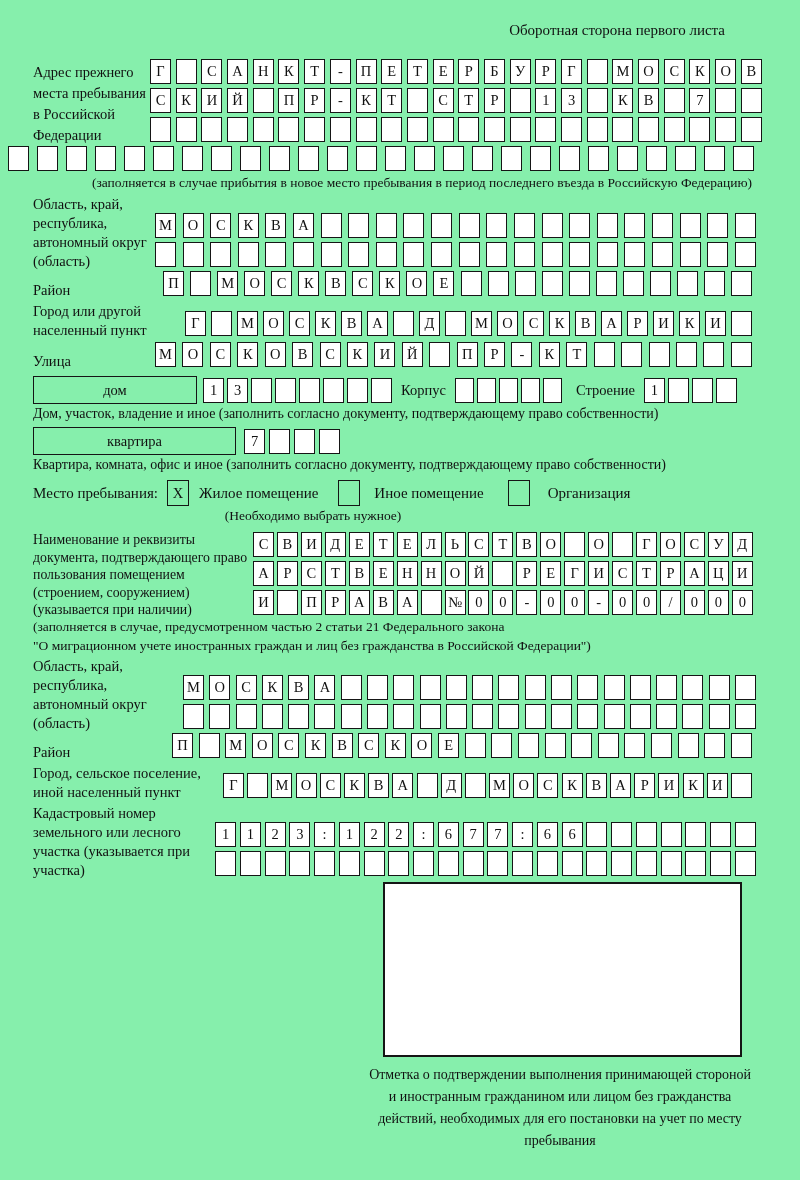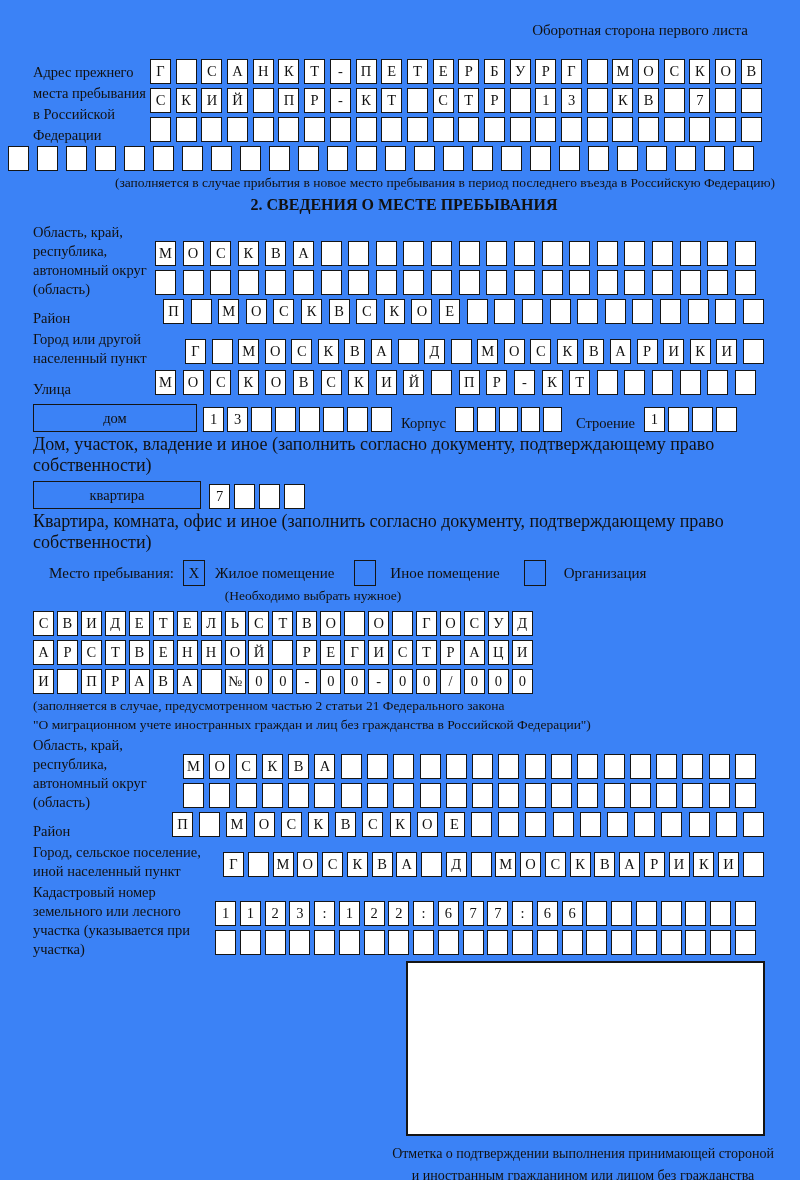--- a/index.html
+++ b/index.html
@@ -1,18 +1,18 @@
 <!DOCTYPE html>
 <html><head>
 <meta charset="utf-8">
 <style>
   html,body{margin:0;padding:0;background:#fff;}
   .page{
     position:relative;width:800px;height:1180px;box-sizing:border-box;
-    padding:6px 25px 0 33px;overflow:hidden;background:#3b82f6;color:#111;
+    padding:6px 48px 0 33px;overflow:hidden;background:#86efac;color:#111;
     font-family:"Liberation Serif","DejaVu Serif",serif;
   }
   .header-note{ text-align:right; font-size:15px; margin:16px 27px 20px 0; }
   
   .cell{box-sizing:border-box;flex:none;width:21px;height:25px;border:1.5px solid #151515;
     display:flex;align-items:center;justify-content:center;font-size:14.5px;background:#fff;}
   .cr{display:flex;justify-content:space-between;margin-bottom:4px;}
   .w-a{width:612px;}
   .w-full{width:746px;margin-left:-25px;}
   .w-s1{width:601px;}
@@ -27,27 +27,27 @@
   .lw-s1{width:122px;}
   .lw-city1{width:144px;}
   .lw-s2{width:150px;}
   .lw-d2{width:131px;}
   .lw-doc{width:220px;}
   .lw-cad{width:182px;}
   .note{font-size:13.5px;text-align:right;margin:2px 0 4px;}
   .sec-title{font-size:16px;font-weight:bold;text-align:center;margin:5px 0 9px;}
   .bigbox{box-sizing:border-box;border:1.5px solid #151515;height:28px;
     display:flex;align-items:center;justify-content:center;font-size:14.5px;flex:none;}
-  .house-row{display:flex;align-items:flex-end;gap:6px;margin:5px 0 2px;}
+  .house-row{display:flex;align-items:center;gap:6px;margin:5px 0 2px;}
   .grp{display:flex;gap:3px;}
   .grp.g4{gap:4px;}
   .inline-lbl{font-size:14.5px;padding:0 3px;flex:none;}
-  .under-note{font-size:18px;margin:1px 0 5px;}
+  .under-note{font-size:14px;margin:1px 0 5px;}
   .cell-sm{width:19px;}
-  .stay{display:flex;align-items:center;margin:7px 16px 2px;font-size:15px;}
+  .stay{display:flex;align-items:center;margin:7px 0 2px;font-size:15px;}
   .checkbox{box-sizing:border-box;flex:none;width:22px;height:26px;border:1.5px solid #151515;
     display:flex;align-items:center;justify-content:center;font-size:14.5px;}
   .choose-note{font-size:13.5px;margin:2px 0 7px;width:560px;text-align:center;}
   .fact-title{font-size:15.5px;font-weight:bold;text-align:center;margin:10px 0 6px;}
   .fact-note{font-size:13.5px;margin:0 0 3px;}
   .stamp-wrap{display:flex;flex-direction:column;align-items:flex-end;margin-top:2px;}
   .stamp-box{box-sizing:border-box;width:359px;height:175px;border:2px solid #151515;margin-right:10px;background:#fff;}
   .stamp-caption{width:388px;margin-right:-2px;text-align:center;font-size:14px;line-height:22px;margin-top:7px;}
   .mb2{margin-bottom:2px;gap:8px;}
 </style>
@@ -166,21 +166,20 @@
         <div class="cell"></div>
         <div class="cell"></div>
         <div class="cell"></div>
         <div class="cell"></div>
         <div class="cell"></div>
         <div class="cell"></div>
       </div>
     <div class="note">(заполняется в случае прибытия в новое место пребывания в период последнего въезда в Российскую Федерацию)</div>
   </section>
 
-  <div class="sec-title">2. СВЕДЕНИЯ О МЕСТЕ ПРЕБЫВАНИЯ</div>
 
   <section>
     <div class="row">
       <div class="lbl lw-s1">Область, край, республика, автономный округ (область)</div>
       <div>
         <div class="cr w-s1">
             <div class="cell">М</div>
             <div class="cell">О</div>
             <div class="cell">С</div>
             <div class="cell">К</div>
@@ -335,21 +334,21 @@
       <div class="grp">
           <div class="cell">1</div>
           <div class="cell"></div>
           <div class="cell"></div>
           <div class="cell"></div>
         </div>
     </div>
     <div class="under-note">Дом, участок, владение и иное (заполнить согласно документу, подтверждающему право собственности)</div>
 
     <div class="house-row" style="gap:8px">
-      <div class="bigbox" style="width:168px">квартира</div>
+      <div class="bigbox" style="width:203px">квартира</div>
       <div class="grp g4">
           <div class="cell">7</div>
           <div class="cell"></div>
           <div class="cell"></div>
           <div class="cell"></div>
         </div>
     </div>
     <div class="under-note">Квартира, комната, офис и иное (заполнить согласно документу, подтверждающему право собственности)</div>
 
     <div class="stay">
@@ -357,20 +356,21 @@
       <span class="checkbox" style="margin-left:9px">X</span>
       <span style="margin-left:10px">Жилое помещение</span>
       <span class="checkbox" style="margin-left:20px"></span>
       <span style="margin-left:14px">Иное помещение</span>
       <span class="checkbox" style="margin-left:24px"></span>
       <span style="margin-left:18px">Организация</span>
     </div>
     <div class="choose-note">(Необходимо выбрать нужное)</div>
 
     <div class="row">
+      <div class="lbl lw-doc" style="line-height:17.5px;font-size:13.8px">Наименование и реквизиты документа, подтверждающего право пользования помещением (строением, сооружением) (указывается при наличии)</div>
       <div>
         <div class="cr w-doc">
             <div class="cell">С</div>
             <div class="cell">В</div>
             <div class="cell">И</div>
             <div class="cell">Д</div>
             <div class="cell">Е</div>
             <div class="cell">Т</div>
             <div class="cell">Е</div>
             <div class="cell">Л</div>

